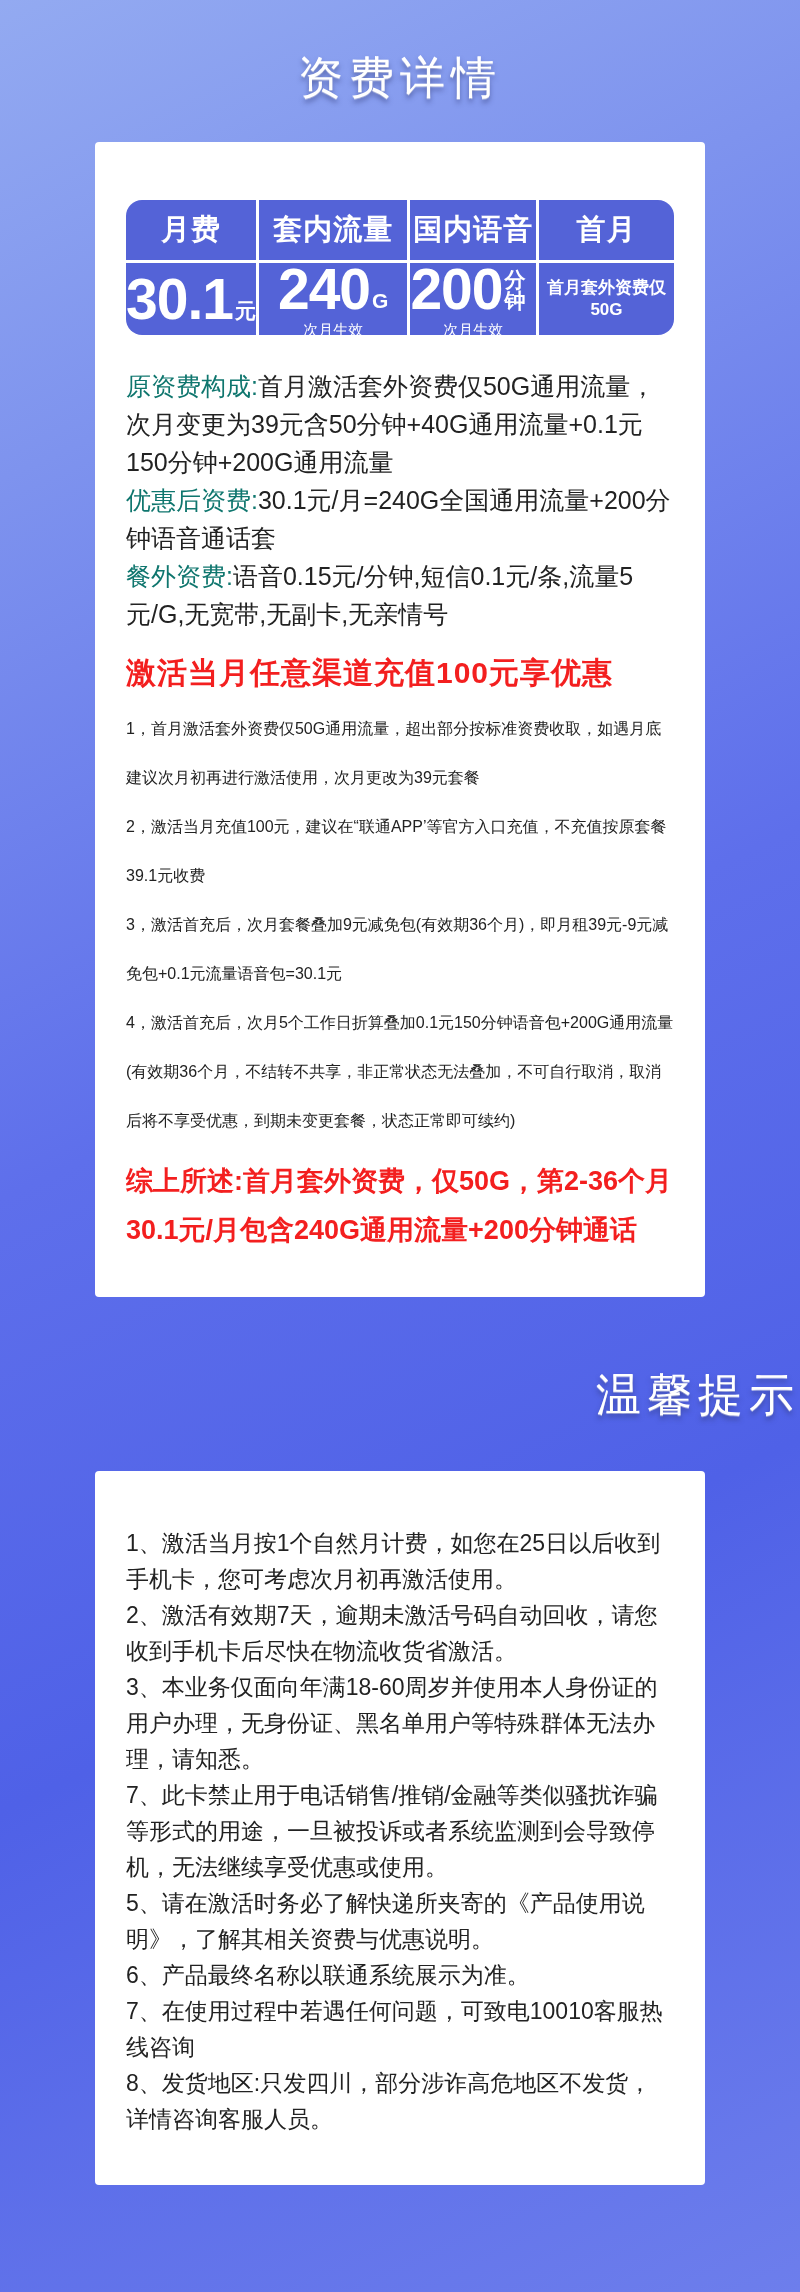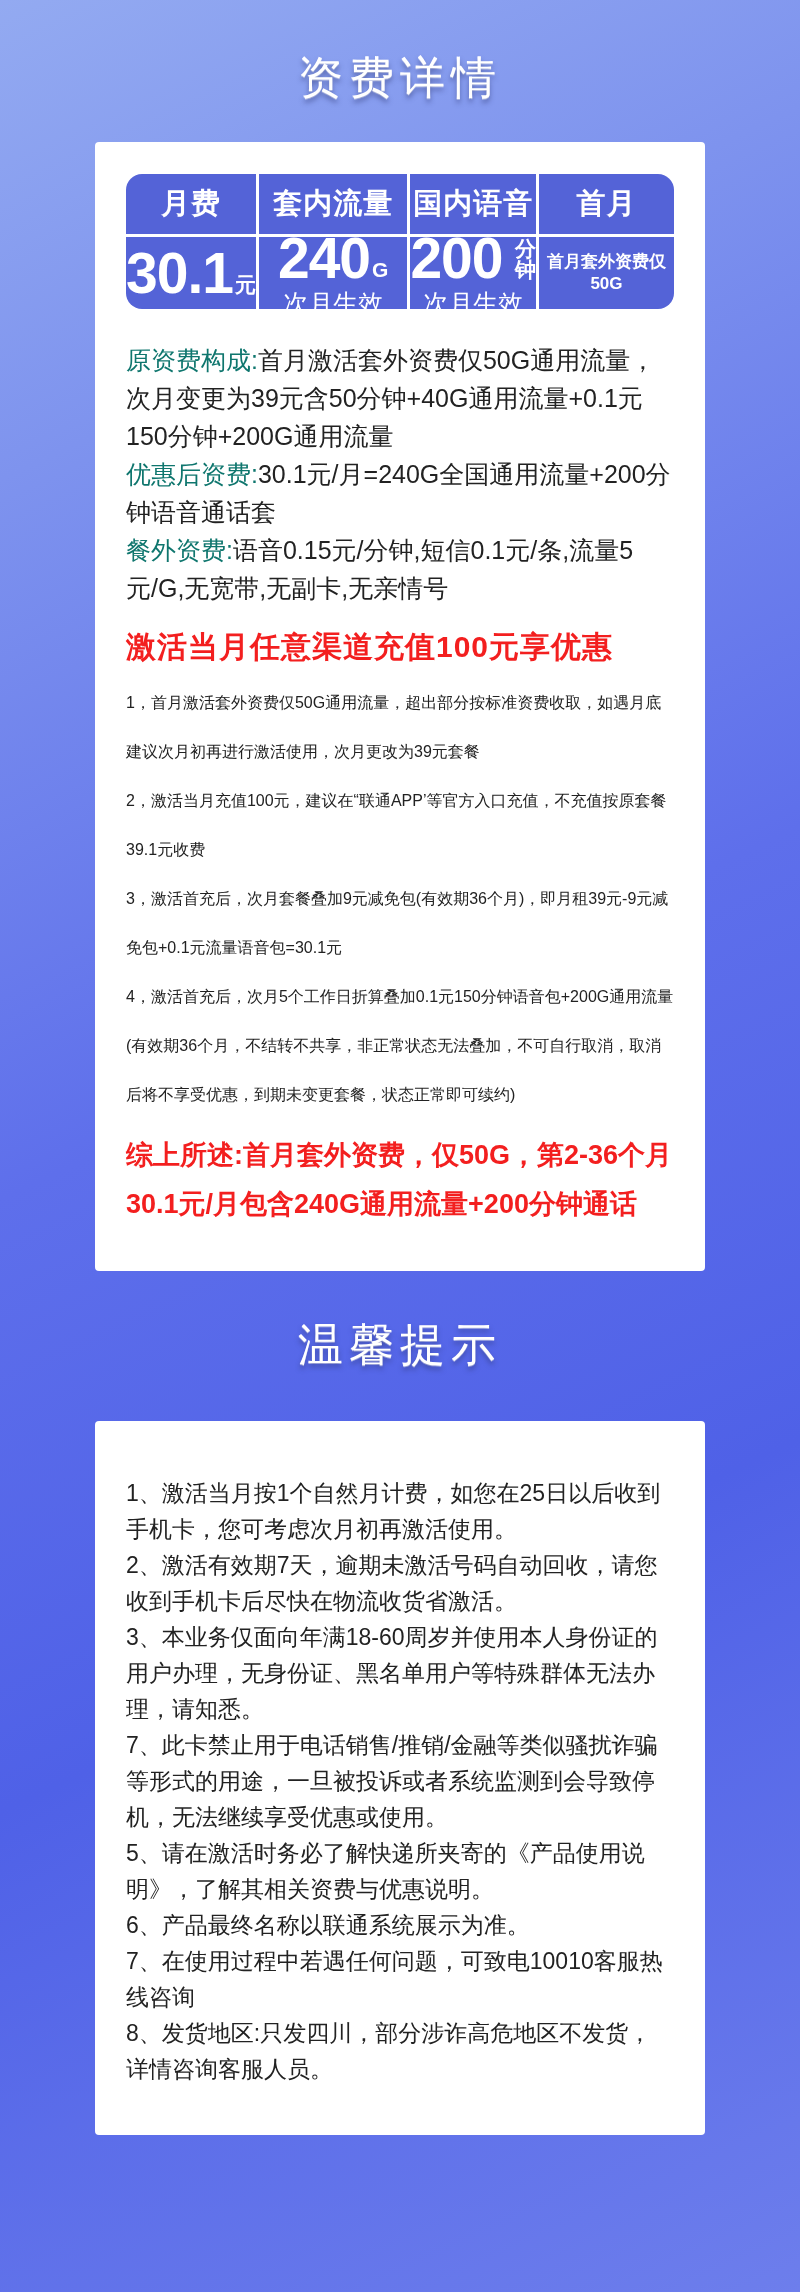--- a/index.html
+++ b/index.html
@@ -19,28 +19,28 @@
   }
   .section-title {
     text-align: center;
     color: #ffffff;
     font-size: 45px;
     font-weight: 400;
     letter-spacing: 6px;
     text-shadow: 0 4px 5px rgba(45, 55, 115, 0.55), 0 1px 0 rgba(255,255,255,0.6);
   }
   .title-1 { padding-top: 48px; }
-  .title-2 { margin-top: 44px; }
+  .title-2 { margin-top: 68px; text-align: right; }
 
   .card {
     width: 610px;
     margin: 34px auto 0 auto;
     background: #ffffff;
     border-radius: 4px;
-    padding: 32px 31px 42px 31px;
+    padding: 58px 31px 42px 31px;
   }
   .card-2 { margin-top: 46px; padding-top: 54px; padding-bottom: 48px; }
 
   
   .plan-table {
     display: grid;
     grid-template-columns: 123fr 155fr 131fr 141fr;
     grid-auto-rows: auto;
     gap: 3px;
     border-radius: 16px;
@@ -56,22 +56,22 @@
   }
   .plan-head {
     height: 60px;
     font-size: 29px;
     font-weight: 700;
     letter-spacing: 1px;
   }
   .plan-value { height: 72px; line-height: 1; }
   .big-row { display: flex; align-items: flex-end; justify-content: center; }
   .big-num { font-size: 57px; font-weight: 600; letter-spacing: -1px; }
-  .big-unit { font-size: 21px; font-weight: 700; margin: 0 0 7px 2px; text-align: right; }
-  .cell-note { font-size: 25px; margin-top: 4px; }
+  .big-unit { font-size: 21px; font-weight: 700; margin: 0 0 7px 2px; }
+  .cell-note { font-size: 15px; margin-top: 4px; }
   .cell-small { font-size: 17px; font-weight: 700; line-height: 1.3; padding: 0 4px; text-align: center; }
 
   
   .fee-block { margin-top: 32px; }
   .fee-block p { font-size: 25px; line-height: 38px; color: #222222; }
   .red-label { color: #0f766e; }
   .promo {
     margin: 20px 0 10px 0;
     font-size: 30px;
     font-weight: 700;

